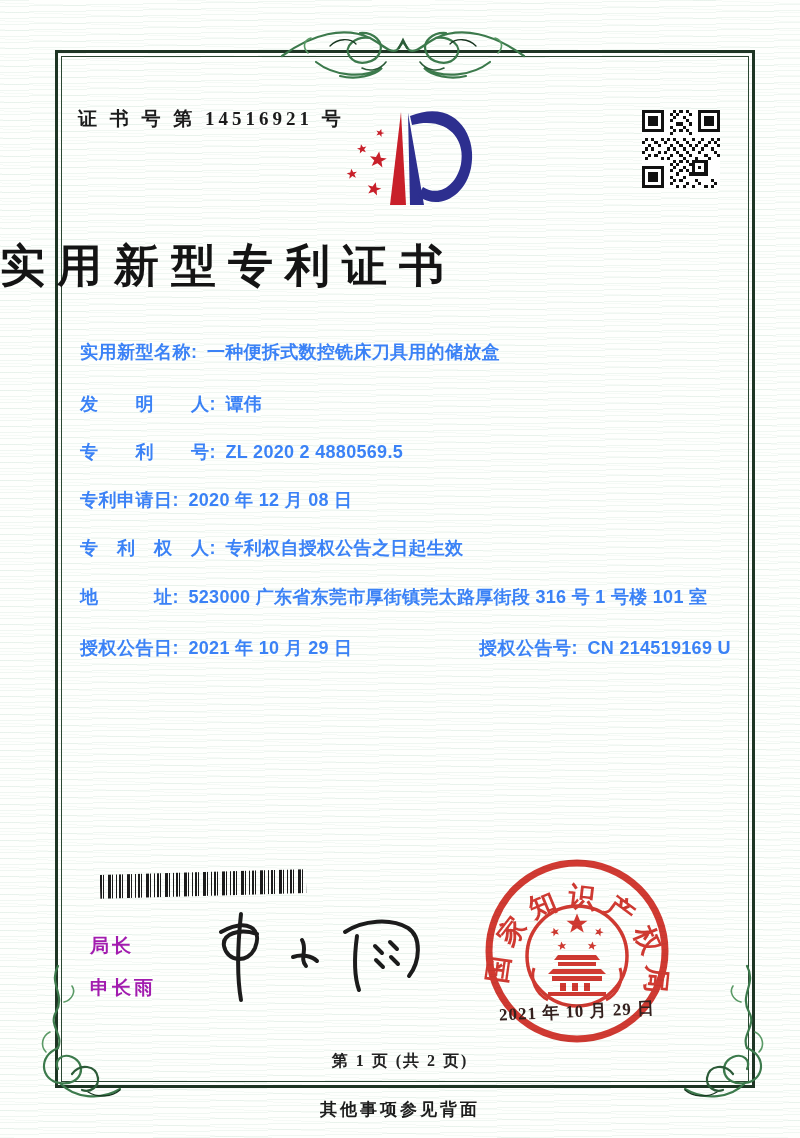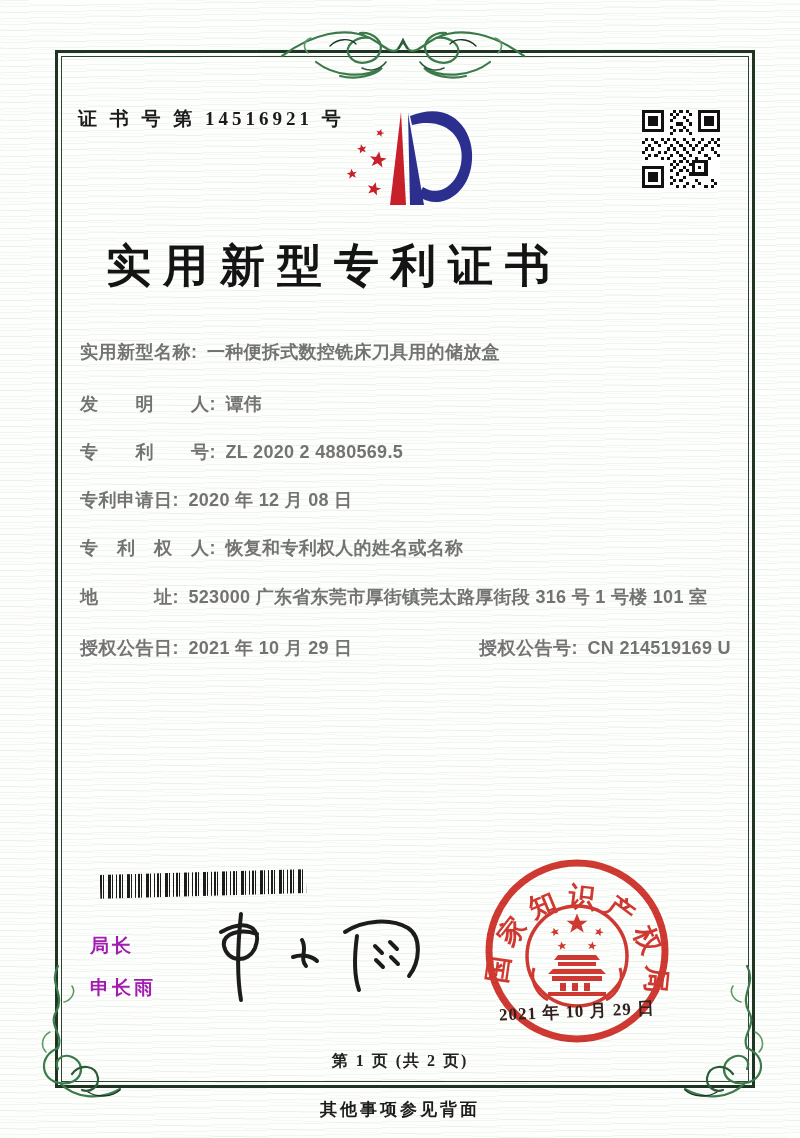--- a/index.html
+++ b/index.html
@@ -28,27 +28,27 @@
 
   .cert-no {
     position:absolute; left:78px; top:106px;
     font-family:"Liberation Serif", serif; font-size:19px; font-weight:700;
     letter-spacing:4px; color:#1b1b1b;
   }
   .logo { position:absolute; left:330px; top:92px; }
   .qr  { position:absolute; left:642px; top:110px; }
 
   .title {
-    position:absolute; left:0; top:236px; width:668px; text-align:center;
+    position:absolute; left:0; top:236px; width:668px; text-align:left;
     font-family:"Liberation Serif", serif; font-size:45px; font-weight:700;
     letter-spacing:12px; color:#141414;
   }
 
   .rows { position:absolute; left:80px; top:340px; width:665px; }
-  .row { position:absolute; left:0; font-size:18px; color:#737373; white-space:nowrap; }
+  .row { position:absolute; left:0; font-size:18px; color:#3b82f6; white-space:nowrap; }
   .row .lbl { font-weight:700; letter-spacing:.5px; }
   .row .colon { font-weight:700; margin-right:10px; }
   .row .val { font-weight:600; letter-spacing:.3px; }
   .row.wrap { white-space:normal; width:660px; line-height:1.45; }
   .row .val.indent { display:inline; }
   .pair2 { position:absolute; left:375px; top:0;margin-left:24px; }
 
   .paras {
     position:absolute; left:80px; top:676px; width:664px;
     font-family:"Liberation Serif", serif; font-size:17.5px; line-height:1.92;
@@ -200,21 +200,21 @@
     <div class="row" style="top:52px">
       <span class="lbl">发　　明　　人</span><span class="colon">:</span><span class="val">谭伟</span>
     </div>
     <div class="row" style="top:100px">
       <span class="lbl">专　　利　　号</span><span class="colon">:</span><span class="val">ZL 2020 2 4880569.5</span>
     </div>
     <div class="row" style="top:148px">
       <span class="lbl">专利申请日</span><span class="colon">:</span><span class="val">2020 年 12 月 08 日</span>
     </div>
     <div class="row" style="top:196px">
-      <span class="lbl">专　利　权　人</span><span class="colon">:</span><span class="val">恢复和专利权人的姓名或名称</span>
+      <span class="lbl">专　利　权　人</span><span class="colon">:</span><span class="val">专利权自授权公告之日起生效</span>
     </div>
     <div class="row wrap" style="top:244px">
       <span class="lbl">地　　　址</span><span class="colon">:</span><span class="val indent">523000 广东省东莞市厚街镇莞太路厚街段 316 号 1 号楼 101 室</span>
     </div>
     <div class="row" style="top:296px">
       <span>
         <span class="lbl">授权公告日</span><span class="colon">:</span><span class="val">2021 年 10 月 29 日</span>
       </span>
       <span class="pair2">
         <span class="lbl">授权公告号</span><span class="colon">:</span><span class="val">CN 214519169 U</span>

